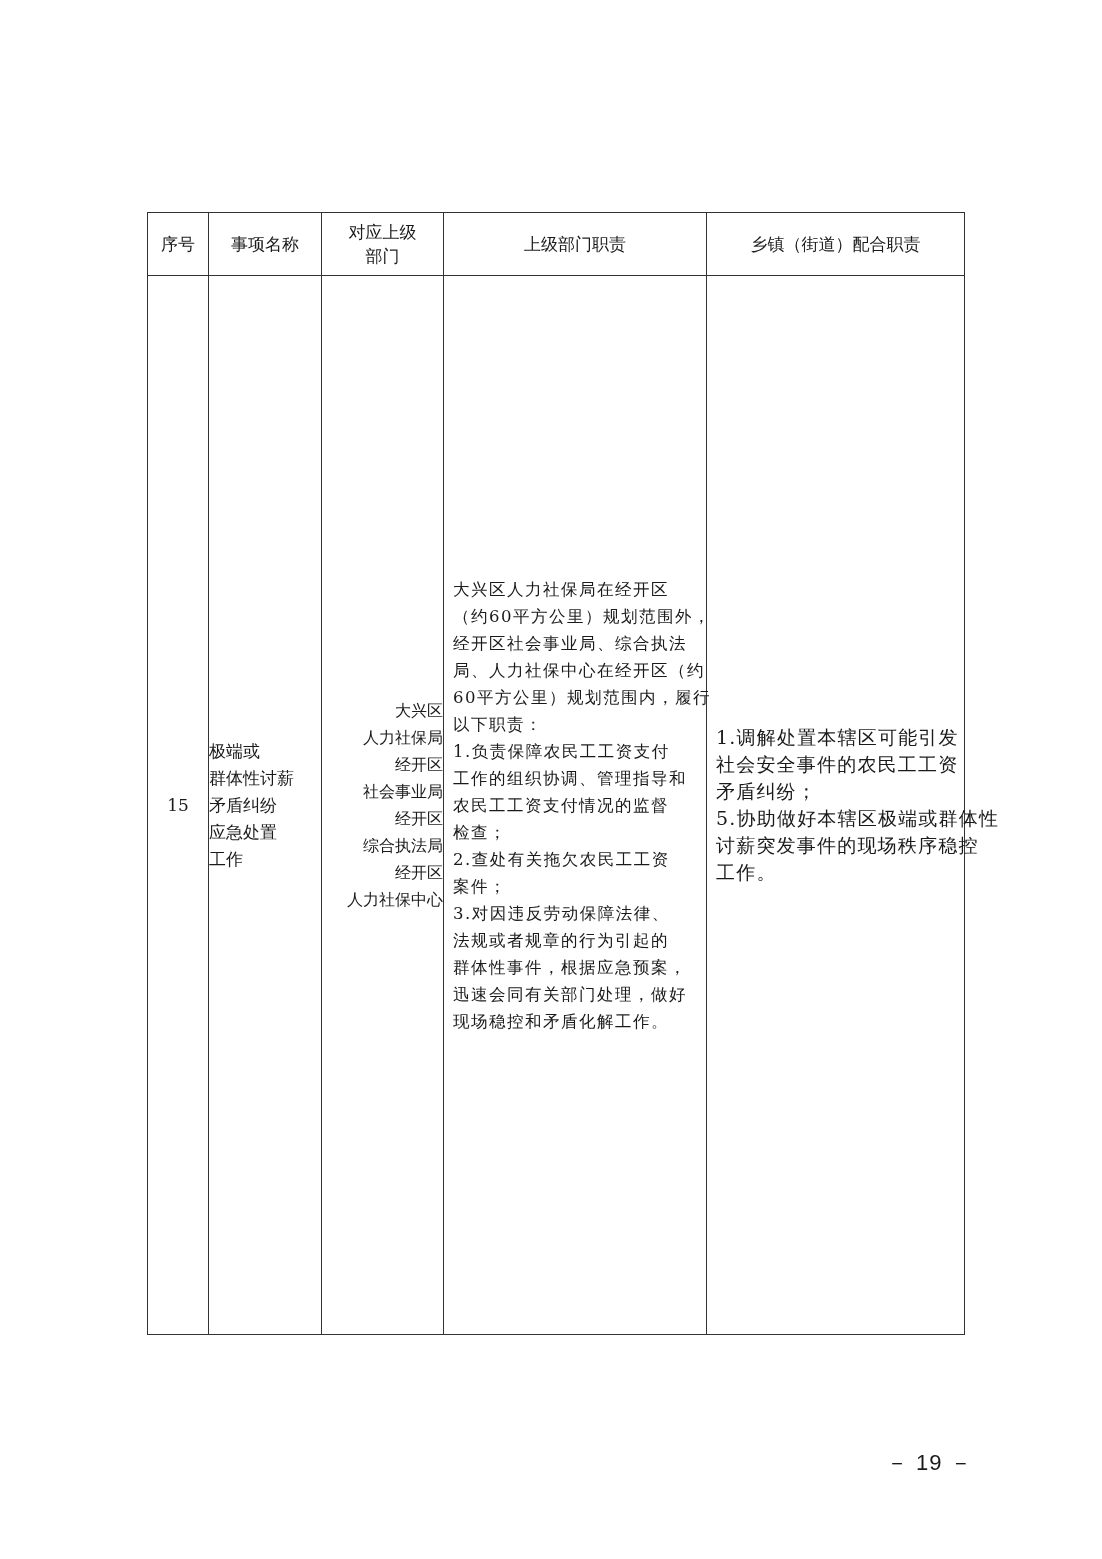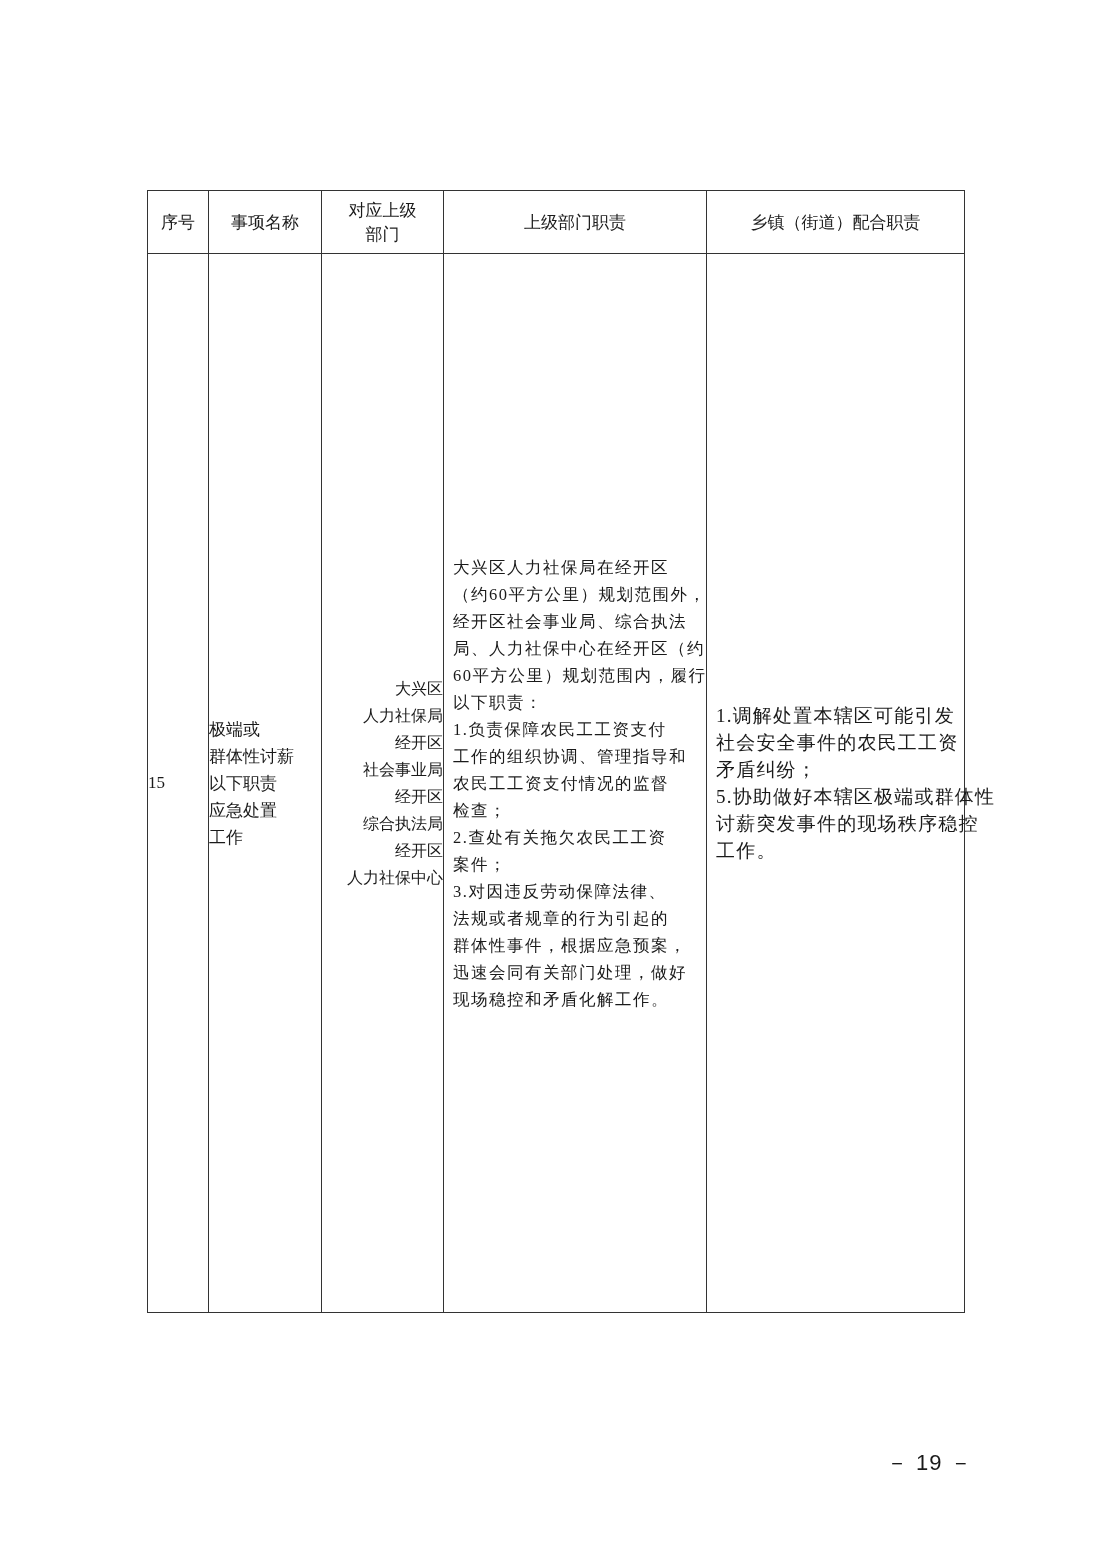--- a/index.html
+++ b/index.html
@@ -1,31 +1,31 @@
 <!DOCTYPE html>
 <html><head>
 <meta charset="utf-8">
 <style>
   html, body { margin: 0; padding: 0; background: #ffffff; }
   body { width: 1102px; height: 1559px; position: relative; overflow: hidden;
          font-family: "DejaVu Serif", "Liberation Serif", serif; color: #1a1a1a; }
   .page { position: absolute; left: 0; top: 0; width: 1102px; height: 1559px; }
   table.doc {
-    position: absolute; left: 147px; top: 190px;
+    position: absolute; left: 147px; top: 212px;
     width: 817px; border-collapse: collapse; table-layout: fixed; border-radius: 16px;
   }
   table.doc td, table.doc th {
     border: 1.3px solid #333; padding: 0; vertical-align: middle;
   }
   th {
     height: 62px; font-weight: normal; font-size: 17px; text-align: center;
     font-family: "DejaVu Sans", "Liberation Sans", sans-serif; line-height: 24px;
   }
-  .body-row td { height: 1058px; font-family: Liberation Serif, serif; }
-  .c-seq { text-align: left; font-size: 17px; }
+  .body-row td { height: 1058px; }
+  .c-seq { text-align: center; font-size: 17px; }
   .c-name { text-align: left; font-size: 17px; line-height: 27px; }
   .c-dept { text-align: right; font-size: 16px; line-height: 27px; }
   .c-duty { font-size: 16.5px; line-height: 27px; padding: 0 6px 0 9px !important;
             text-align: justify; letter-spacing: 1.5px; }
   .c-town { font-size: 19px; line-height: 27px; padding: 0 8px 0 9px !important;
             text-align: justify; letter-spacing: 1.2px; }
   .line { display: block; white-space: nowrap; }
   .page-num {
     position: absolute; left: 886px; top: 1448px; font-size: 22px;
     font-family: Liberation Sans, sans-serif; letter-spacing: 1px;
@@ -62,21 +62,21 @@
             <span class="line">乡镇（街道）配合职责</span>
           </th>
       </tr>
     </thead>
     <tbody>
       <tr class="body-row">
         <td class="c-seq"><span>15</span></td>
         <td class="c-name">
           <span class="line">极端或</span>
           <span class="line">群体性讨薪</span>
-          <span class="line">以下职责</span>
+          <span class="line">矛盾纠纷</span>
           <span class="line">应急处置</span>
           <span class="line">工作</span>
         </td>
         <td class="c-dept">
           <span class="line">大兴区</span>
           <span class="line">人力社保局</span>
           <span class="line">经开区</span>
           <span class="line">社会事业局</span>
           <span class="line">经开区</span>
           <span class="line">综合执法局</span>

